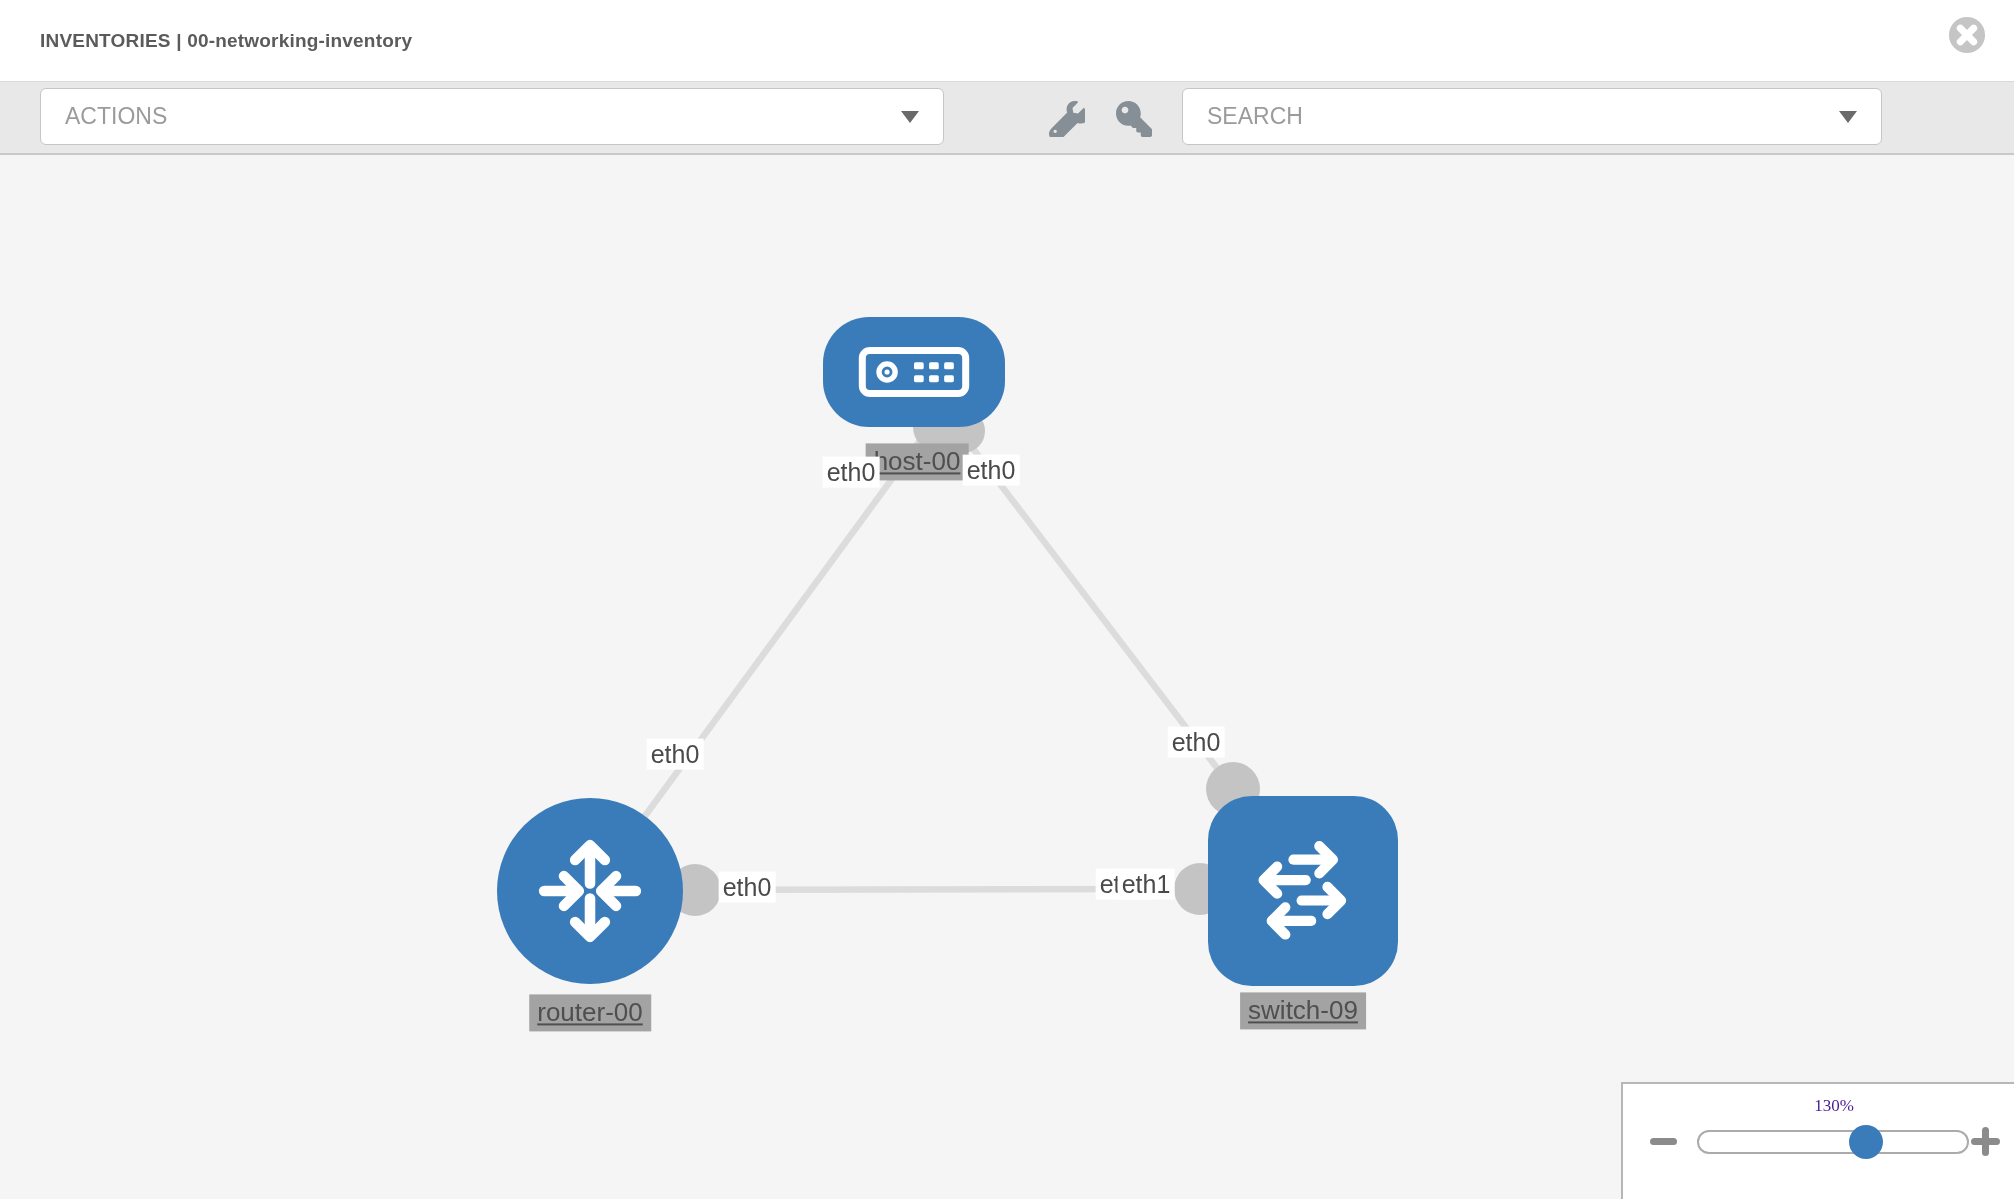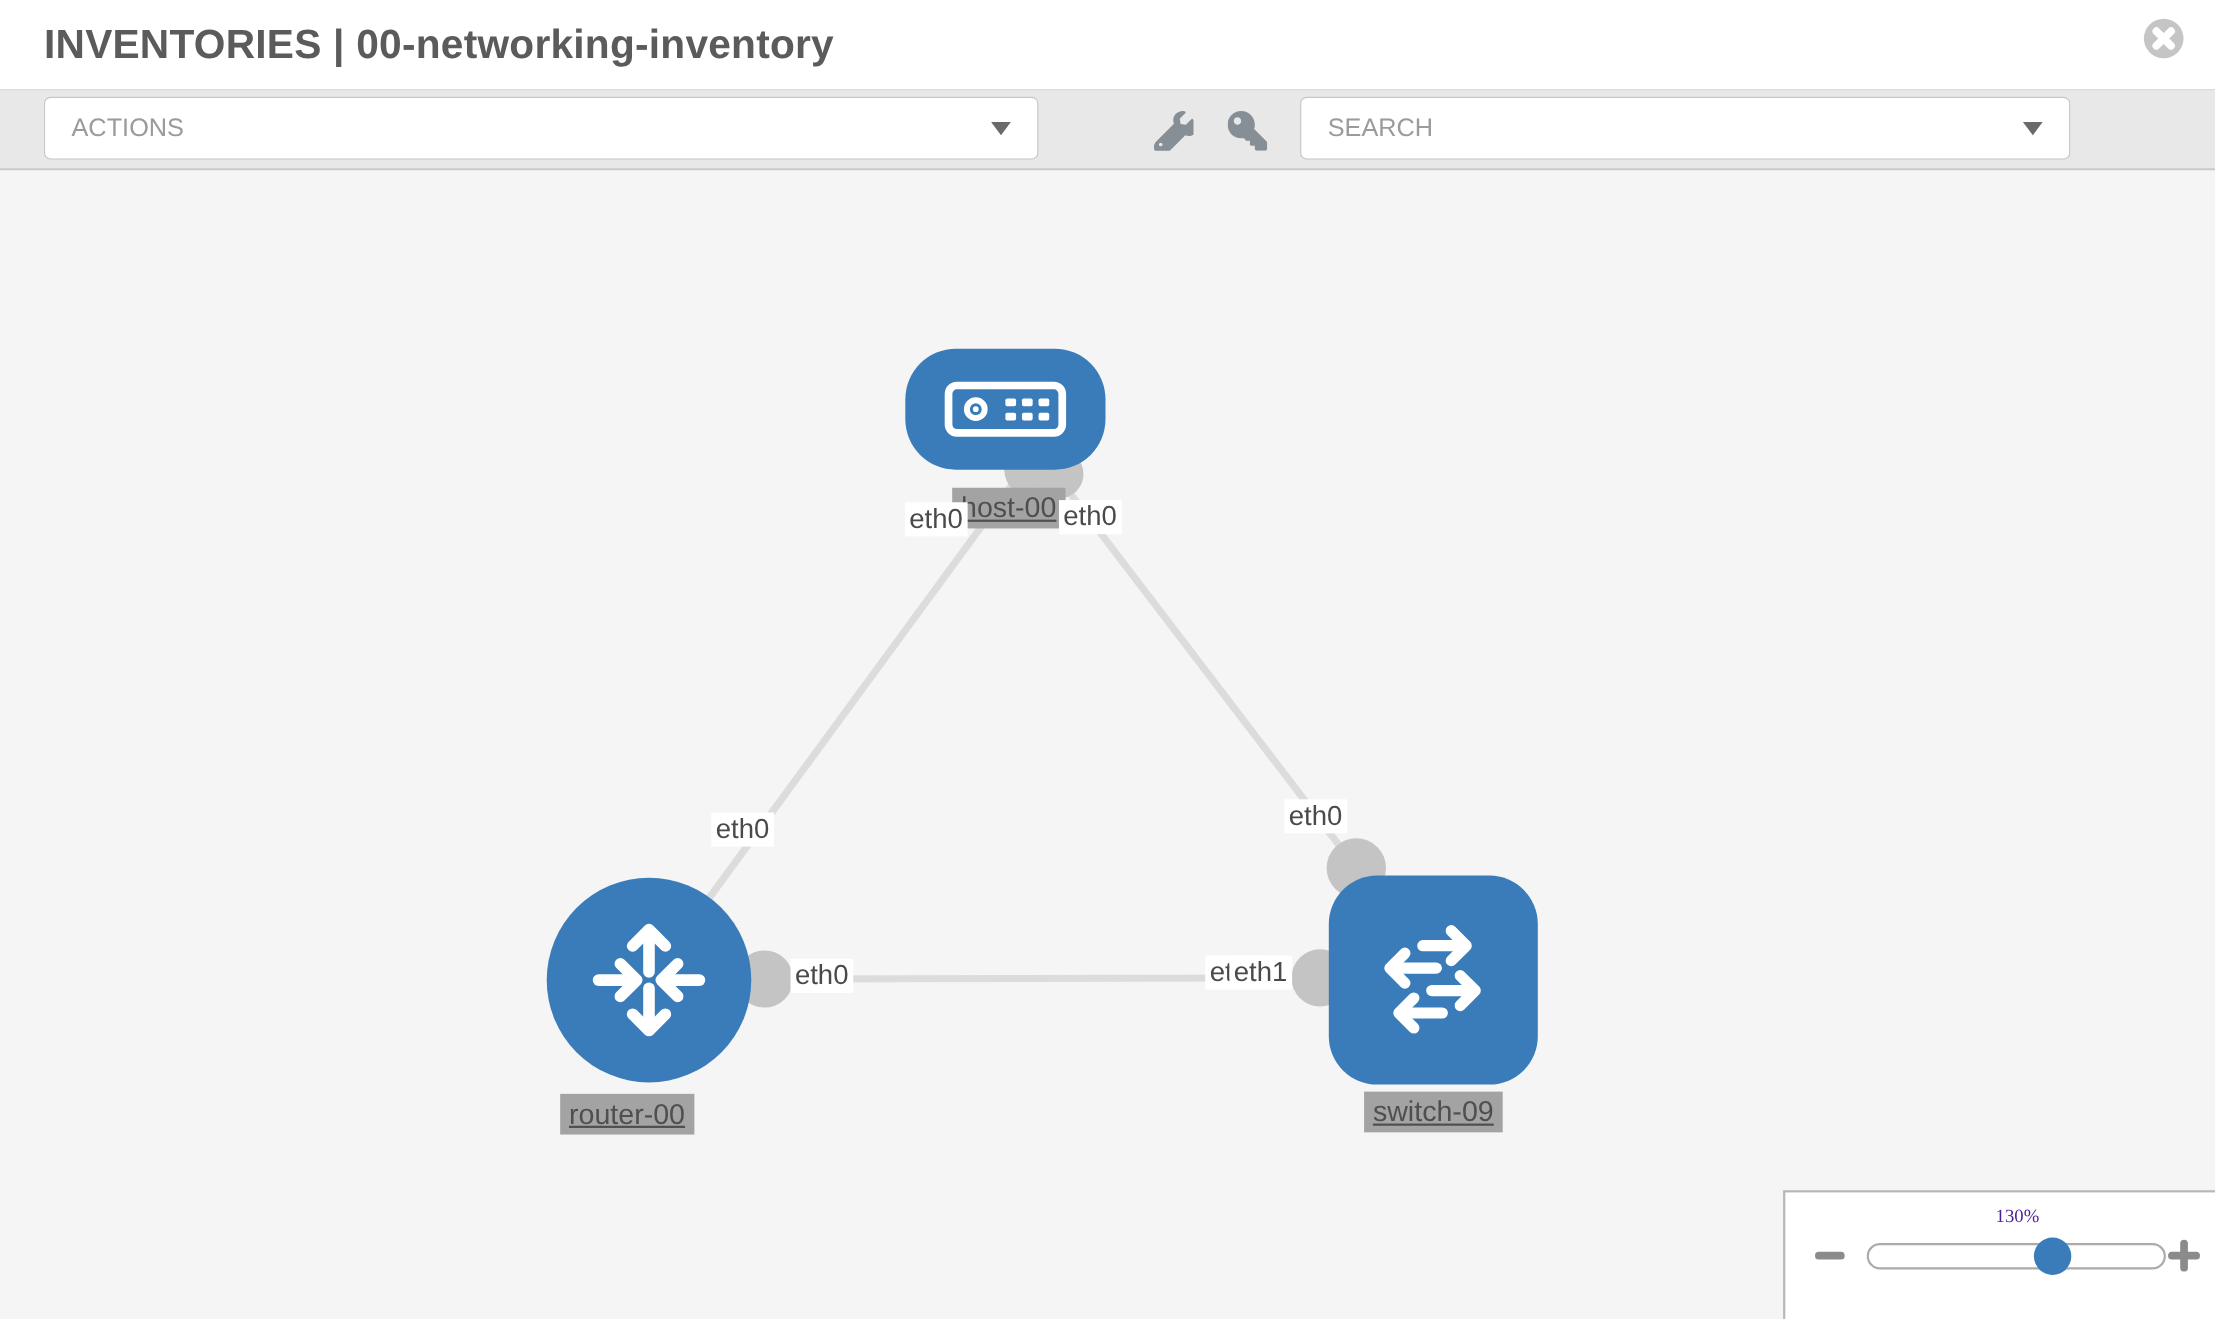--- a/index.html
+++ b/index.html
@@ -8,21 +8,21 @@
     font-family:"Liberation Sans",sans-serif;
     background:#ffffff;
     position:relative;
   }
   
   .header{
     position:relative;width:100%;height:81px;background:#ffffff;
   }
   .page-title{
     position:absolute;left:40px;top:50%;transform:translateY(-50%);
-    font-size:37px;font-weight:700;color:#5b5b5b;letter-spacing:.2px;
+    font-size:19px;font-weight:700;color:#5b5b5b;letter-spacing:.2px;
   }
   .close-btn{
     position:absolute;left:1948px;top:16px;width:38px;height:38px;cursor:pointer;
   }
   
   .toolbar{
     position:relative;width:100%;height:74px;background:#e8e8e8;
     border-top:1px solid #dadada;border-bottom:2px solid #c9c9c9;
     box-sizing:border-box;
   }
@@ -179,21 +179,21 @@
         <polyline points="31,32 21,42 31,52"></polyline>
         <line x1="49" y1="57" x2="75" y2="57"></line>
         <polyline points="68,47 78,57 68,67"></polyline>
         <line x1="56" y1="72" x2="30" y2="72"></line>
         <polyline points="37,62 27,72 37,82"></polyline>
       </g>
     </svg>
   </div>
 
   <div class="node-label" style="left:917px;top:307px;">host-00</div>
-  <div class="node-label" style="left:570px;top:858px;">router-00</div>
+  <div class="node-label" style="left:590px;top:858px;">router-00</div>
   <div class="node-label" style="left:1303px;top:856px;">switch-09</div>
 
   <div class="iface-chip" style="left:851px;top:317px;">eth0</div>
   <div class="iface-chip" style="left:991px;top:315px;">eth0</div>
   <div class="iface-chip" style="left:675px;top:599px;">eth0</div>
   <div class="iface-chip" style="left:1196px;top:587px;">eth0</div>
   <div class="iface-chip" style="left:747px;top:732px;">eth0</div>
   <div class="iface-chip" style="left:1124px;top:729px;z-index:1;">eth0</div>
   <div class="iface-chip" style="left:1146px;top:729px;z-index:2;">eth1</div>
 

